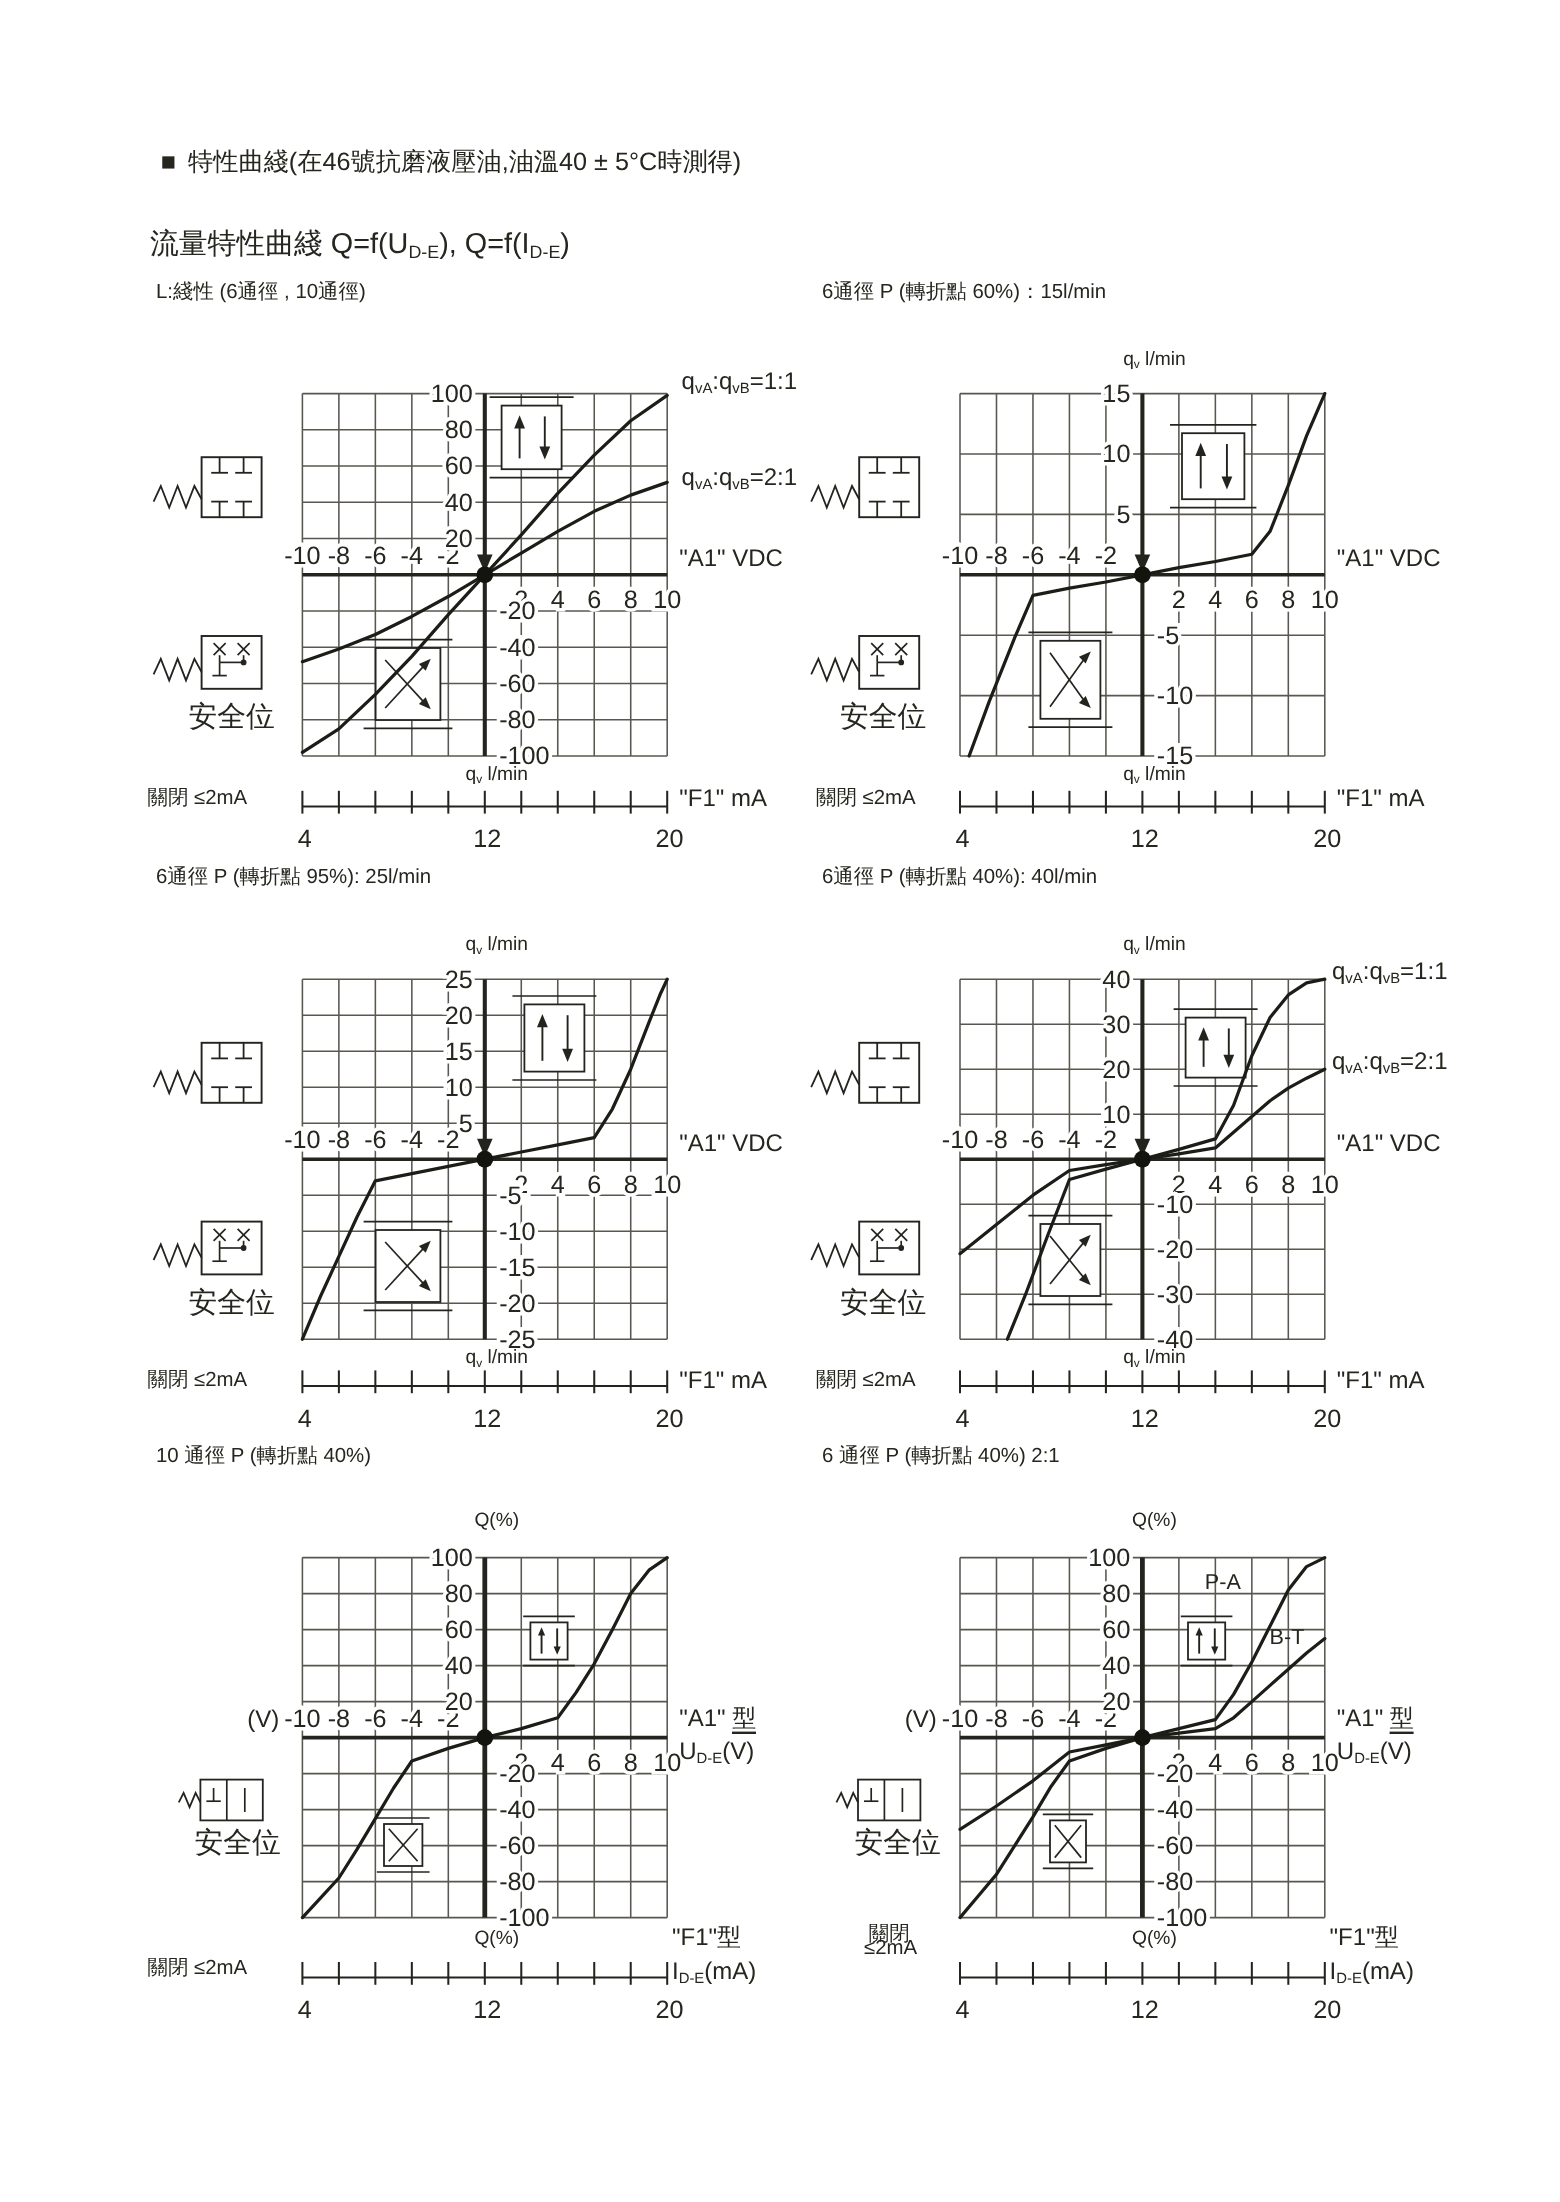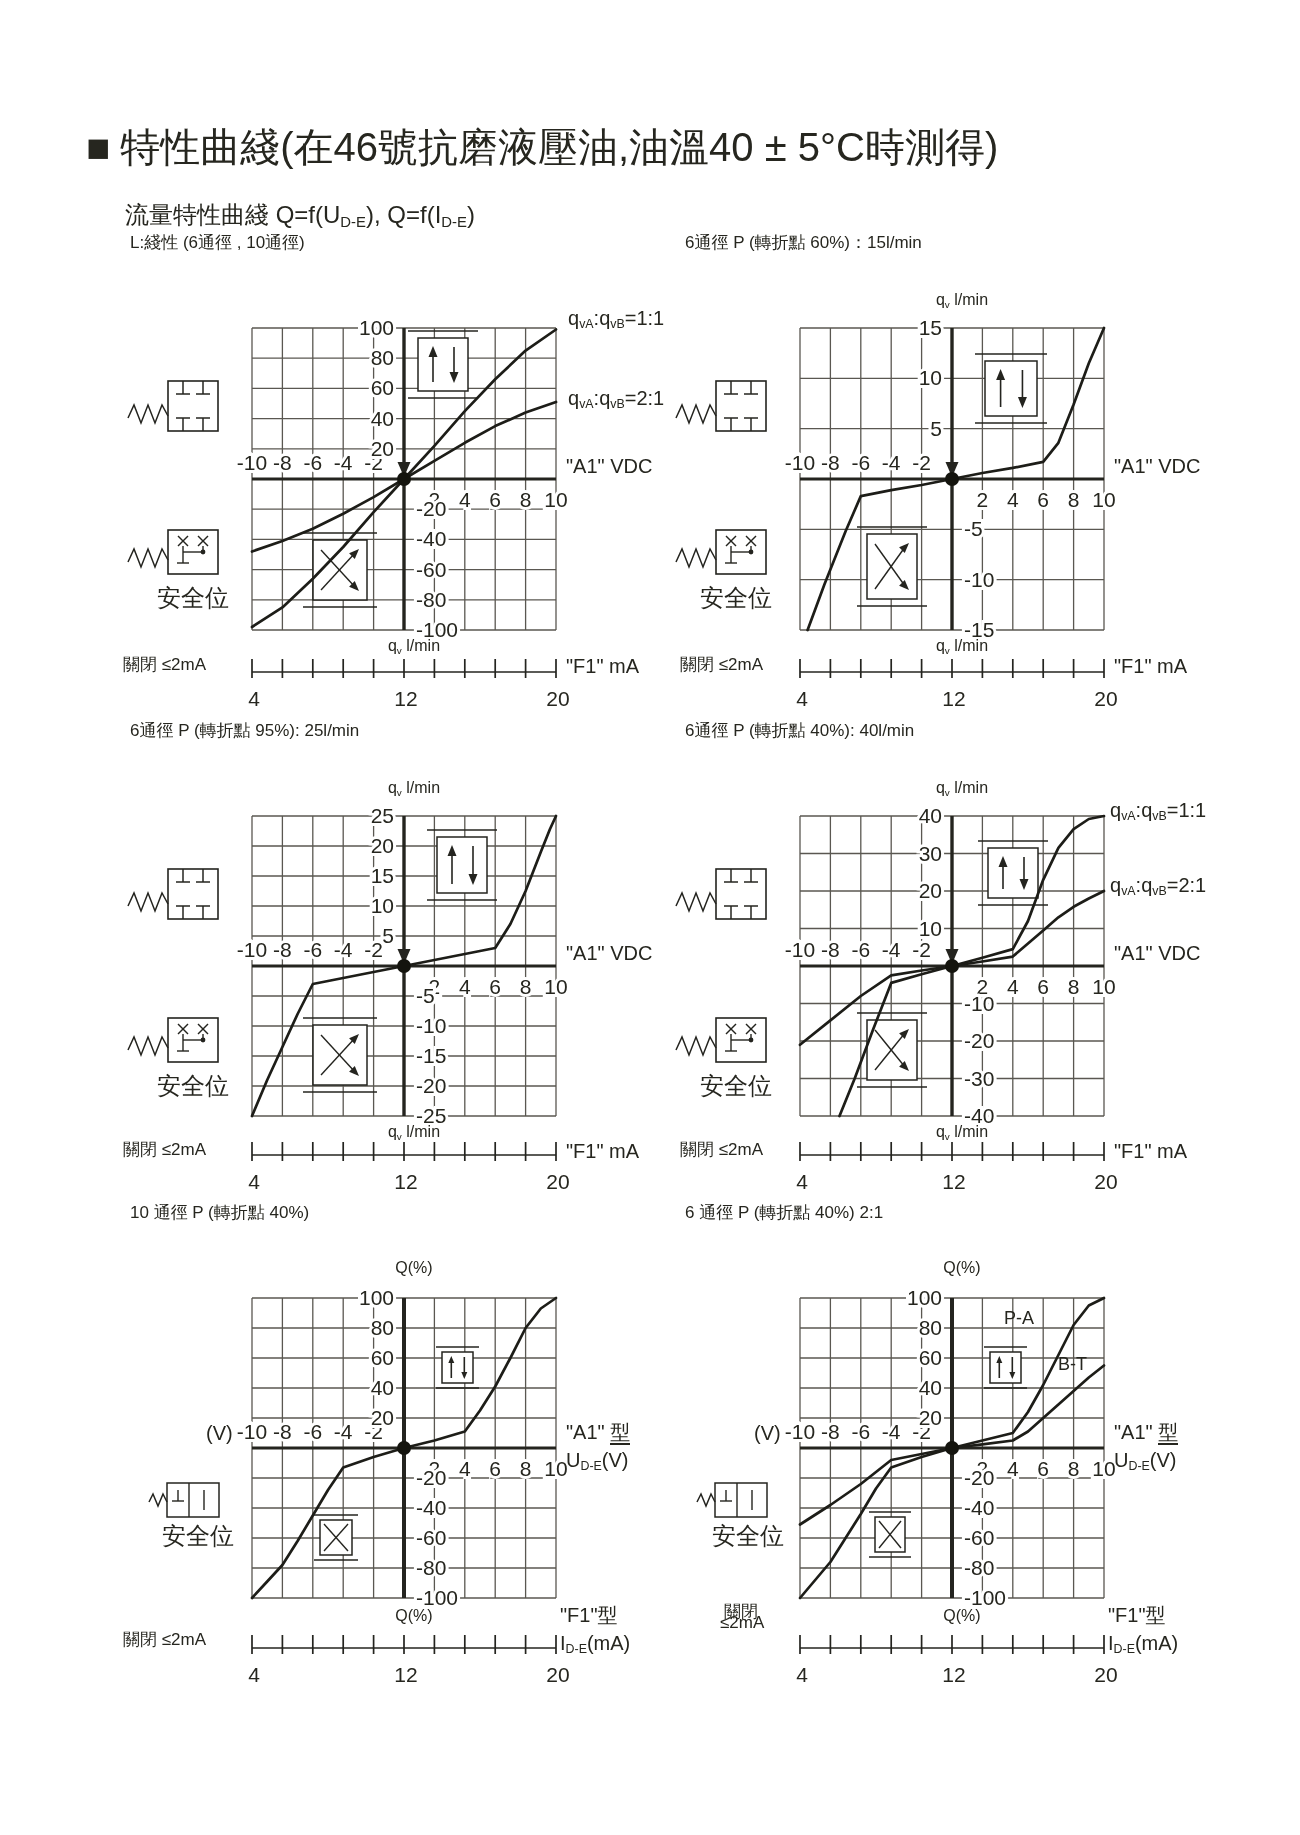--- a/index.html
+++ b/index.html
@@ -1,20 +1,20 @@
 <!DOCTYPE html>
 <html><head>
 <meta charset="utf-8">
 <style>
   html,body{margin:0;padding:0;background:#fff;}
   body{width:1300px;height:1835px;position:relative;overflow:hidden;
        font-family:"Liberation Sans","DejaVu Sans",sans-serif;color:#26261f;}
   .lb{position:absolute;white-space:nowrap;line-height:1.15;}
   .c{transform:translateX(-50%);}
-  .f30{font-size:40px;} .f24{font-size:24px;} .f23{font-size:17px;}
+  .f30{font-size:21px;margin-left:48px;} .f24{font-size:24px;} .f23{font-size:17px;}
   .f22{font-size:16px;text-align:center;} .f20{font-size:20px;} .f18{font-size:18px;}
   .sub{font-size:0.62em;vertical-align:-0.28em;}
   .u{border-bottom:2px solid #26261f;padding-bottom:0px;}
   .marker{display:inline-block;margin-right:10px;}
   #canvas{position:absolute;left:0;top:0;}
   text.tk{font-size:21px;fill:#26261f;font-family:"Liberation Sans","DejaVu Sans",sans-serif;
           paint-order:stroke;stroke:#ffffff;stroke-width:6px;}
 </style>
 </head>
 <body>
@@ -629,21 +629,21 @@
         <line x1="737" y1="1483" x2="737" y2="1517" stroke="#24241f" stroke-width="1.4"></line>
         <line x1="726" y1="1490" x2="726" y2="1501" stroke="#24241f" stroke-width="1.4"></line>
         <line x1="720" y1="1501" x2="732" y2="1501" stroke="#24241f" stroke-width="1.4"></line>
         <line x1="752" y1="1490" x2="752" y2="1510" stroke="#24241f" stroke-width="1.4"></line>
         <polyline points="697,1502 701,1494 706,1506 711,1494 715,1502" fill="none" stroke="#24241f" stroke-width="1.5"></polyline>
       </g>
     </g>
   </svg>
 
 <div class="lb f30" style="left:86px;top:124px"><span class="marker">■</span><span>特性曲綫(在46號抗磨液壓油,油溫40 ± 5°C時測得)</span></div>
-<div class="lb f24" style="left:125px;top:201px"><span>流量特性曲綫 Q=f(U</span><span class="sub">D-E</span><span>), Q=f(I</span><span class="sub">D-E</span><span>)</span></div>
+<div class="lb f24" style="left:125px;top:190px"><span>流量特性曲綫 Q=f(U</span><span class="sub">D-E</span><span>), Q=f(I</span><span class="sub">D-E</span><span>)</span></div>
 
 <div class="lb f23" style="left:130px;top:233px">L:綫性 (6通徑 , 10通徑)</div>
 <div class="lb f23" style="left:685px;top:233px">6通徑 P (轉折點 60%)：15l/min</div>
 <div class="lb f23" style="left:130px;top:721px">6通徑 P (轉折點 95%): 25l/min</div>
 <div class="lb f23" style="left:685px;top:721px">6通徑 P (轉折點 40%): 40l/min</div>
 <div class="lb f23" style="left:130px;top:1203px">10 通徑 P (轉折點 40%)</div>
 <div class="lb f23" style="left:685px;top:1203px">6 通徑 P (轉折點 40%) 2:1</div>
 
 <div class="lb f22 c" style="left:962px;top:291px"><span>q</span><span class="sub">v</span><span> l/min</span></div>
 <div class="lb f22 c" style="left:414px;top:779px"><span>q</span><span class="sub">v</span><span> l/min</span></div>

